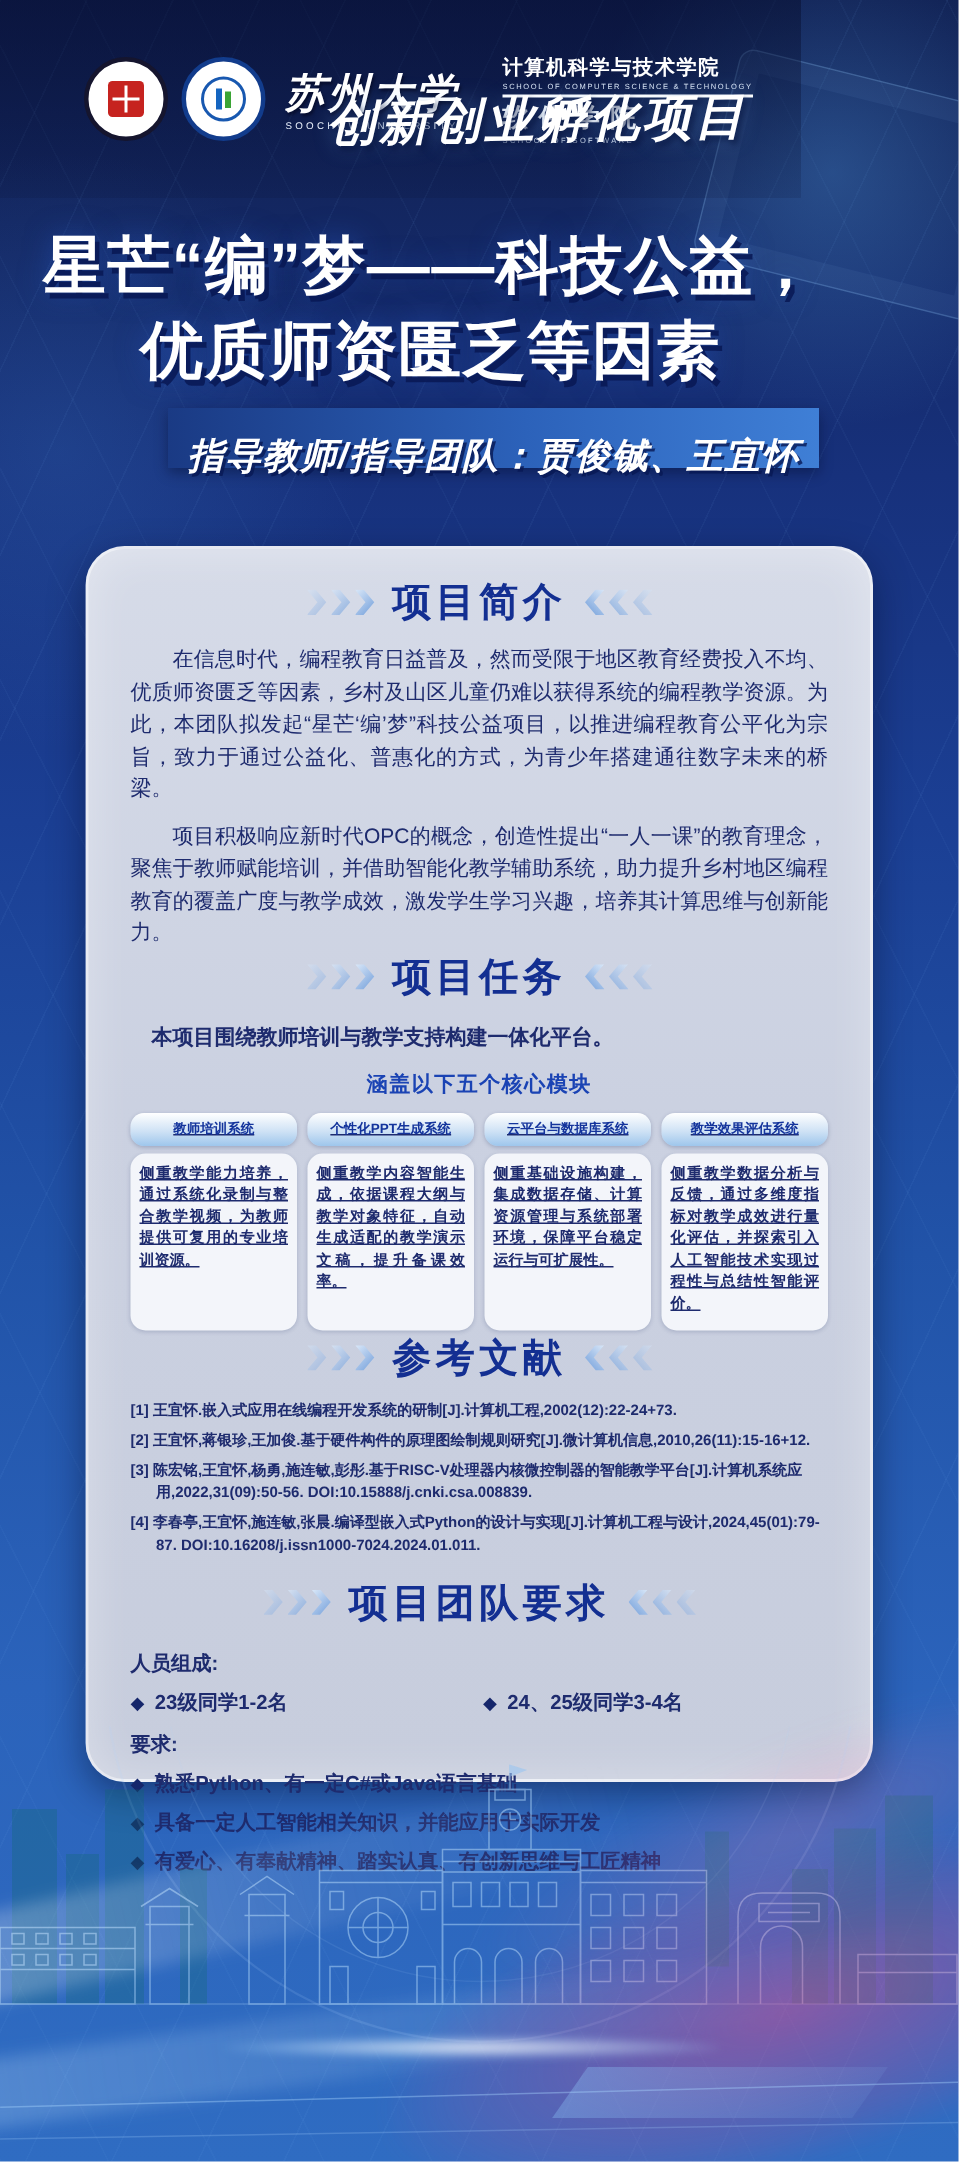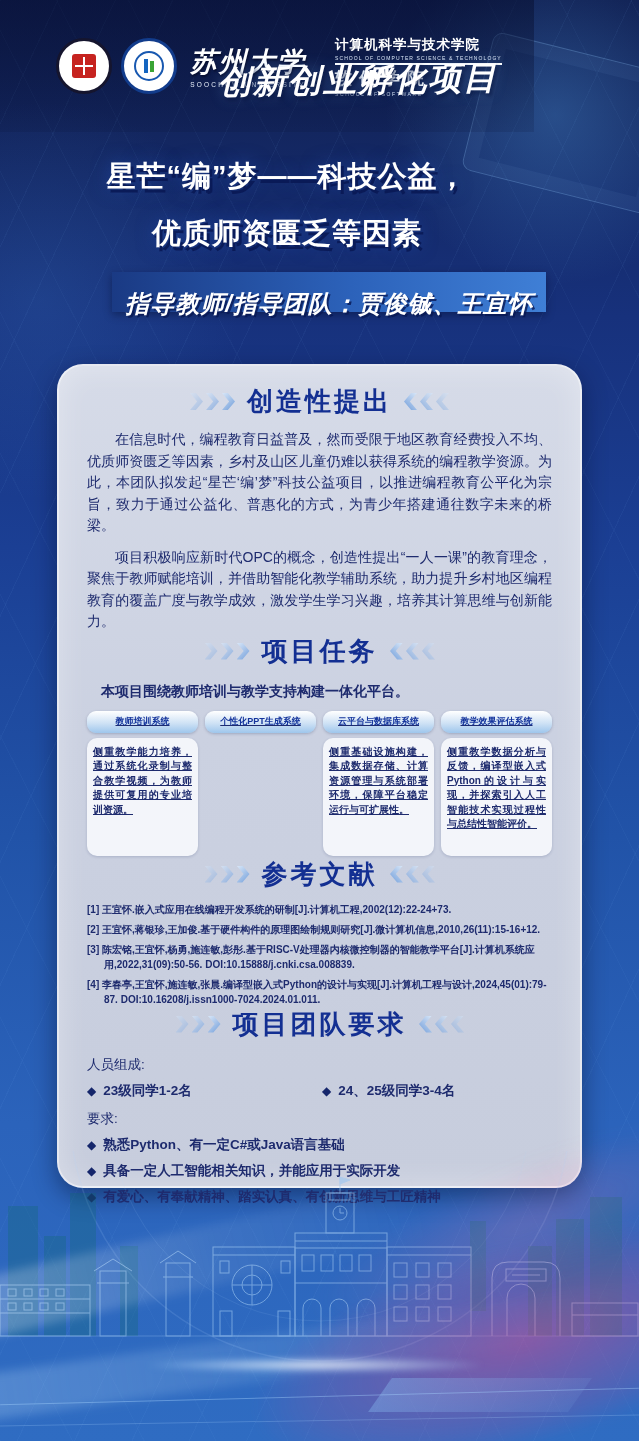--- a/index.html
+++ b/index.html
@@ -46,21 +46,21 @@
   .college .en1{font-size:5px;letter-spacing:1.1px;color:#dbe6f6;margin-top:1px;}
   .college .rule{height:2px;background:#fff;margin:2px 0;}
   .college .cn2{font-size:17px;font-weight:700;letter-spacing:7px;}
   .college .en2{font-size:5px;letter-spacing:1.6px;color:#dbe6f6;margin-top:1px;}
   .program{position:absolute;right:36px;top:58px;color:#fff;font-size:33px;font-weight:900;
     font-style:italic;letter-spacing:2px;transform:rotate(-1deg);
     text-shadow:2px 3px 4px rgba(0,10,50,.65),0 0 14px rgba(120,190,255,.35);}
 
   
   .main-title{position:absolute;left:0;top:148px;width:574px;text-align:center;color:#fff;
-    font-weight:900;font-size:29px;line-height:57px;letter-spacing:1px;
+    font-weight:900;font-size:42px;line-height:57px;letter-spacing:1px;
     text-shadow:3px 4px 0 rgba(8,24,84,.85),0 0 18px rgba(40,90,200,.5);}
   .advisor{position:absolute;left:112px;top:272px;width:434px;height:40px;
     background:linear-gradient(90deg,#1a3a84 0%,#2c62ba 55%,#3f7fd6 100%);
     box-shadow:0 3px 8px rgba(0,10,40,.4);
     display:flex;align-items:center;justify-content:center;}
   .advisor span{color:#fff;font-weight:900;font-style:italic;font-size:24px;letter-spacing:1px;
     text-shadow:2px 2px 0 rgba(8,24,84,.8);margin-top:24px;}
 
   
   .card{position:absolute;left:57px;top:364px;width:525px;height:824px;border-radius:26px;
@@ -92,29 +92,29 @@
   .mod .body{margin-top:5px;height:118px;border-radius:10px;background:#f3f5fa;
     box-shadow:0 1px 3px rgba(20,40,90,.18);
     padding:7px 6px;box-sizing:border-box;
     font-size:10px;font-weight:800;line-height:14.5px;color:#1e2b6e;text-align:justify;}
 
   .refs{margin-top:10px;}
   .ref{font-size:10px;font-weight:800;line-height:15px;color:#1e2b6e;
     padding-left:17px;text-indent:-17px;margin-top:5px;text-align:left;}
 
   .team{margin-top:14px;}
-  .team .label{font-size:13.5px;font-weight:400;margin-top:10px;}
+  .team .label{font-size:13.5px;font-weight:700;margin-top:10px;}
   .bullet-row{display:flex;margin-top:8px;}
   .bullet{font-size:13.5px;font-weight:800;display:flex;align-items:center;gap:7px;margin-top:8px;}
   .bullet .dia{color:#15266b;font-size:12px;}
   .bullet-row .bullet{margin-top:0;}
   .bullet-row .bullet:first-child{width:235px;}
 
   .mt18{margin-top:1px;}
-  .mt14{}
+  .mt14{margin-top:13px;}
 
   
   .skyline{position:absolute;left:0;top:1151px;width:639px;height:290px;}
   .beam{position:absolute;pointer-events:none;filter:blur(5px);}
   .beam.b1{left:-90px;top:1235px;width:520px;height:60px;transform:rotate(-13deg);
     background:linear-gradient(90deg,rgba(255,255,255,.30),rgba(255,255,255,.08) 60%,transparent);}
   .beam.b2{left:-60px;top:1330px;width:720px;height:46px;transform:rotate(-8deg);
     background:linear-gradient(90deg,rgba(200,230,255,.26),rgba(200,230,255,.05) 70%,transparent);}
   .beam.pink{right:-70px;left:auto;top:1255px;width:460px;height:200px;transform:rotate(-16deg);
     background:radial-gradient(ellipse at 60% 50%,rgba(228,72,140,.48),rgba(228,72,140,.15) 55%,transparent 72%);}
@@ -169,21 +169,21 @@
 </div>
 
 <div class="card">
 
   <div class="sec-head">
     <span class="chev">
         <i></i>
         <i></i>
         <i></i>
       </span>
-    <h2>创造性提出</h2>
+    <h2>项目简介</h2>
     <span class="chev rtl">
         <i></i>
         <i></i>
         <i></i>
       </span>
   </div>
   <p class="para">在信息时代，编程教育日益普及，然而受限于地区教育经费投入不均、优质师资匮乏等因素，乡村及山区儿童仍难以获得系统的编程教学资源。为此，本团队拟发起“星芒‘编’梦”科技公益项目，以推进编程教育公平化为宗旨，致力于通过公益化、普惠化的方式，为青少年搭建通往数字未来的桥梁。</p>
   <p class="para">项目积极响应新时代OPC的概念，创造性提出“一人一课”的教育理念，聚焦于教师赋能培训，并借助智能化教学辅助系统，助力提升乡村地区编程教育的覆盖广度与教学成效，激发学生学习兴趣，培养其计算思维与创新能力。</p>
 
   <div class="sec-head mt18">
@@ -193,36 +193,38 @@
         <i></i>
       </span>
     <h2>项目任务</h2>
     <span class="chev rtl">
         <i></i>
         <i></i>
         <i></i>
       </span>
   </div>
   <p class="lead">本项目围绕教师培训与教学支持构建一体化平台。</p>
+  <div class="modules-title">涵盖以下五个核心模块</div>
 
   <div class="modules">
     <div class="mod">
       <div class="chip">教师培训系统</div>
       <div class="body">侧重教学能力培养，通过系统化录制与整合教学视频，为教师提供可复用的专业培训资源。</div>
     </div>
     <div class="mod">
       <div class="chip">个性化PPT生成系统</div>
+      <div class="body">侧重教学内容智能生成，依据课程大纲与教学对象特征，自动生成适配的教学演示文稿，提升备课效率。</div>
     </div>
     <div class="mod">
       <div class="chip">云平台与数据库系统</div>
       <div class="body">侧重基础设施构建，集成数据存储、计算资源管理与系统部署环境，保障平台稳定运行与可扩展性。</div>
     </div>
     <div class="mod">
       <div class="chip">教学效果评估系统</div>
-      <div class="body">侧重教学数据分析与反馈，编译型嵌入式Python的设计与实现，并探索引入人工智能技术实现过程性与总结性智能评价。</div>
+      <div class="body">侧重教学数据分析与反馈，通过多维度指标对教学成效进行量化评估，并探索引入人工智能技术实现过程性与总结性智能评价。</div>
     </div>
   </div>
 
   <div class="sec-head mt18">
     <span class="chev">
         <i></i>
         <i></i>
         <i></i>
       </span>
     <h2>参考文献</h2>

